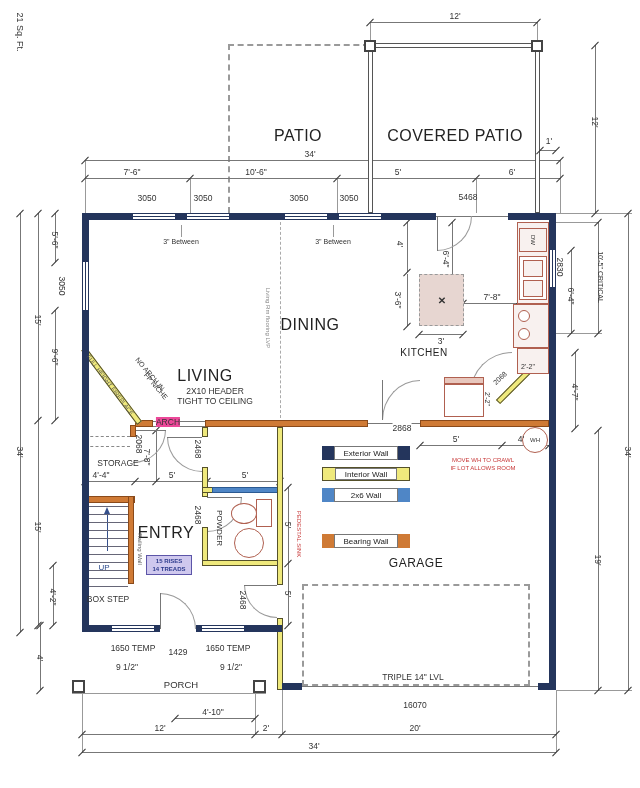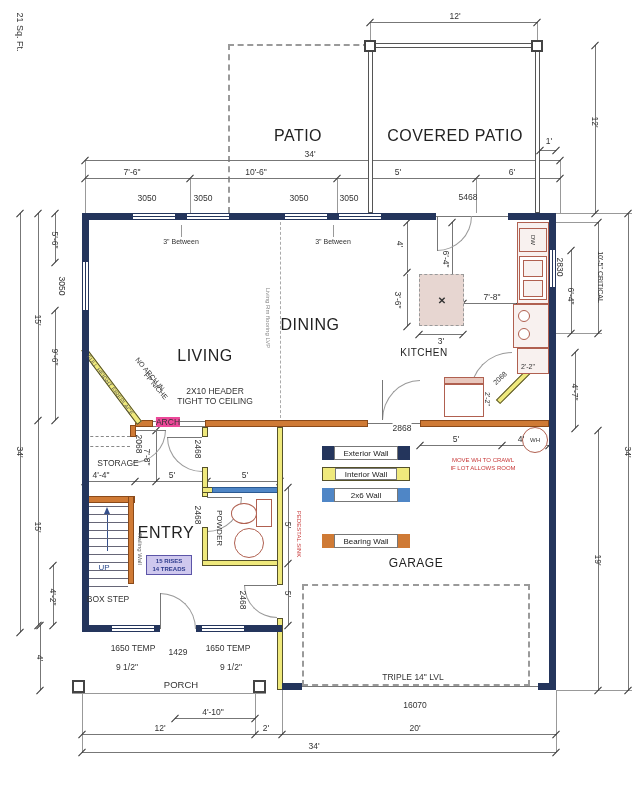--- a/index.html
+++ b/index.html
@@ -211,21 +211,21 @@
   <div class="dimv ext" style="left:556px;top:690px;height:62px"></div>
   <div class="dimh ext" style="left:556px;top:213px;width:76px"></div>
   <div class="dimh ext" style="left:556px;top:222px;width:42px"></div>
   <div class="dimh ext" style="left:549px;top:333px;width:53px"></div>
   <div class="dimh ext" style="left:556px;top:690px;width:76px"></div>
   <div class="dimv ext" style="left:181px;top:225px;height:12px"></div>
   <div class="dimv ext" style="left:333px;top:225px;height:12px"></div>
 
   <div class="lbl room" style="left:298px;top:136px">PATIO</div>
   <div class="lbl room" style="left:455px;top:136px">COVERED PATIO</div>
-  <div class="lbl room" style="left:205px;top:356px">LIVING</div>
+  <div class="lbl room" style="left:205px;top:376px">LIVING</div>
   <div class="lbl room" style="left:310px;top:325px">DINING</div>
   <div class="lbl room" style="left:424px;top:352px;font-size:10px">KITCHEN</div>
   <div class="lbl" style="left:118px;top:463px">STORAGE</div>
   <div class="lbl room" style="left:166px;top:533px">ENTRY</div>
   <div class="lbl r90" style="left:219px;top:528px;font-size:8px">POWDER</div>
   <div class="lbl room" style="left:416px;top:563px;font-size:12px">GARAGE</div>
   <div class="lbl" style="left:108px;top:599px">BOX STEP</div>
   <div class="lbl" style="left:181px;top:684px;font-size:9.5px">PORCH</div>
   <div class="lbl navy" style="left:104px;top:567px;font-size:8px">UP</div>
 

